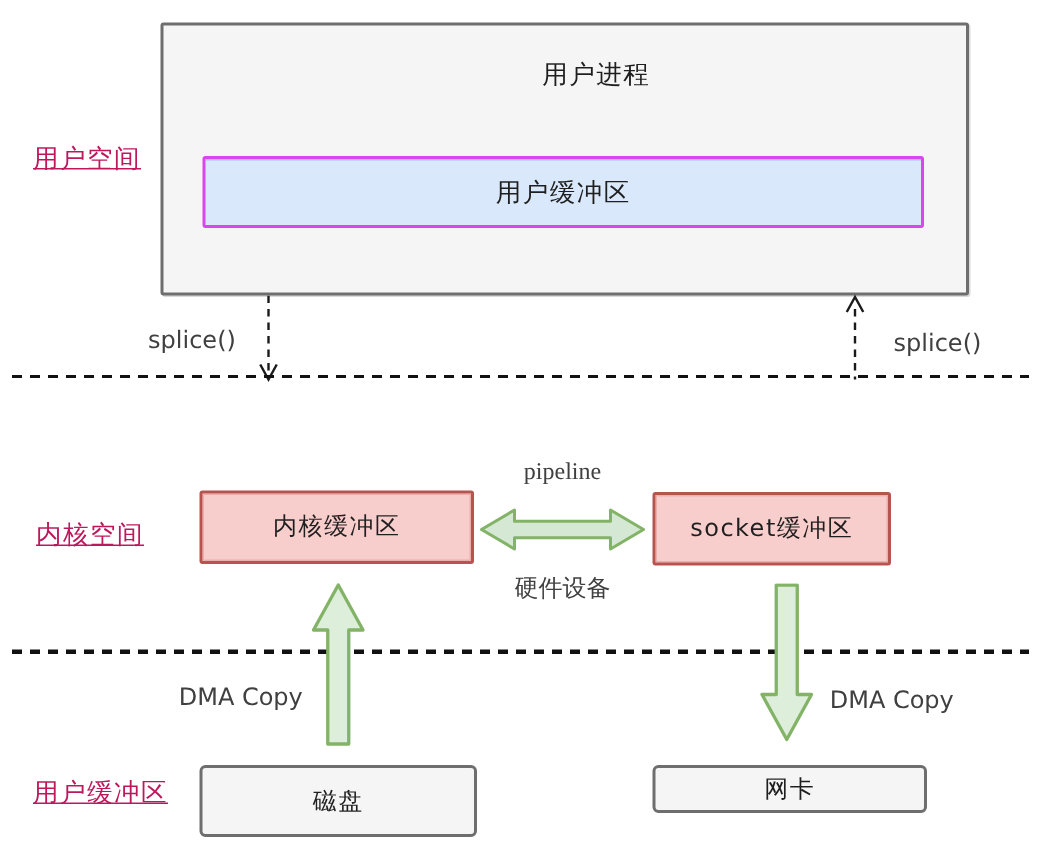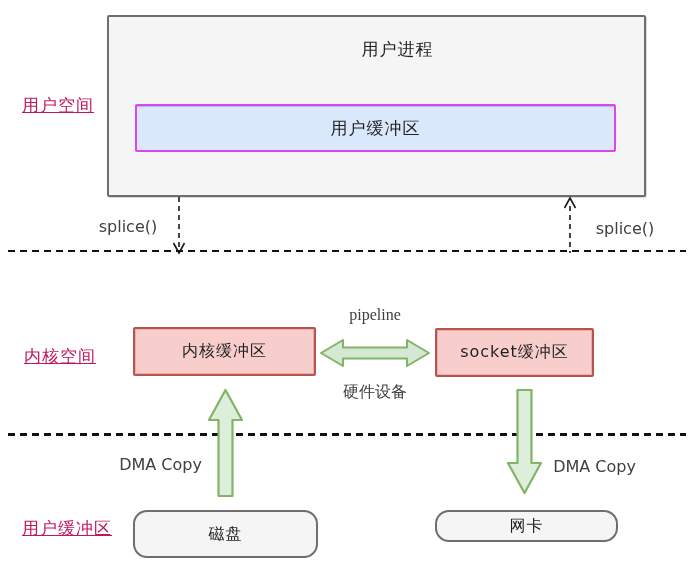--- a/index.html
+++ b/index.html
@@ -58,21 +58,21 @@
     box-shadow: inset 0 0 0 1px rgba(184,84,80,0.25);
     display: flex; align-items: center; justify-content: center;
     font-size: 16px; color: #1f1f1f; letter-spacing: 1px;
   }
   .kernel-buffer { left: 133px; top: 327px; width: 183px; height: 49px; }
   .socket-buffer { left: 435px; top: 328px; width: 159px; height: 49px; }
 
   .gray-box {
     background: #f5f5f5;
     border: 2px solid #6e6e6e;
-    border-radius: 14px;
+    border-radius: 4px;
     display: flex; align-items: center; justify-content: center;
     font-size: 16px; color: #1f1f1f; letter-spacing: 1px;
   }
   .disk-box { left: 133px; top: 510px; width: 185px; height: 48px; }
   .nic-box  { left: 435px; top: 510px; width: 183px; height: 32px; }
 
   
   .sep {
     left: 8px; width: 678px;
     background: repeating-linear-gradient(90deg, #111 0px, #111 7px, transparent 7px, transparent 12px);

